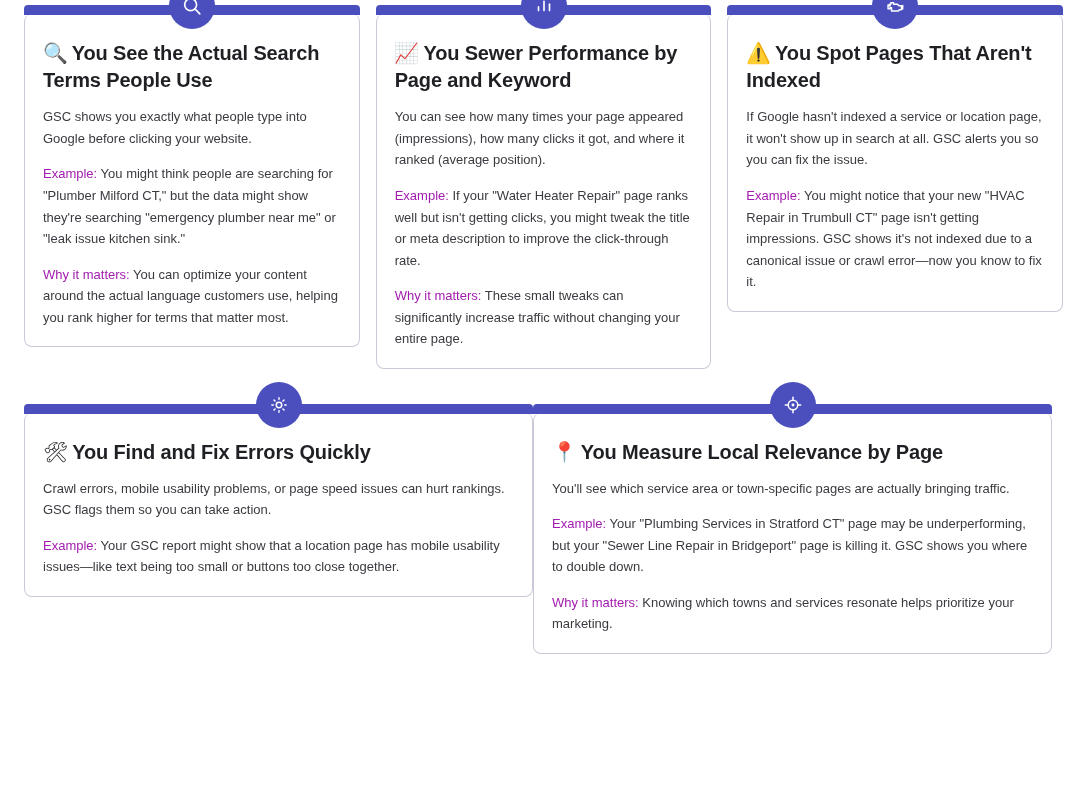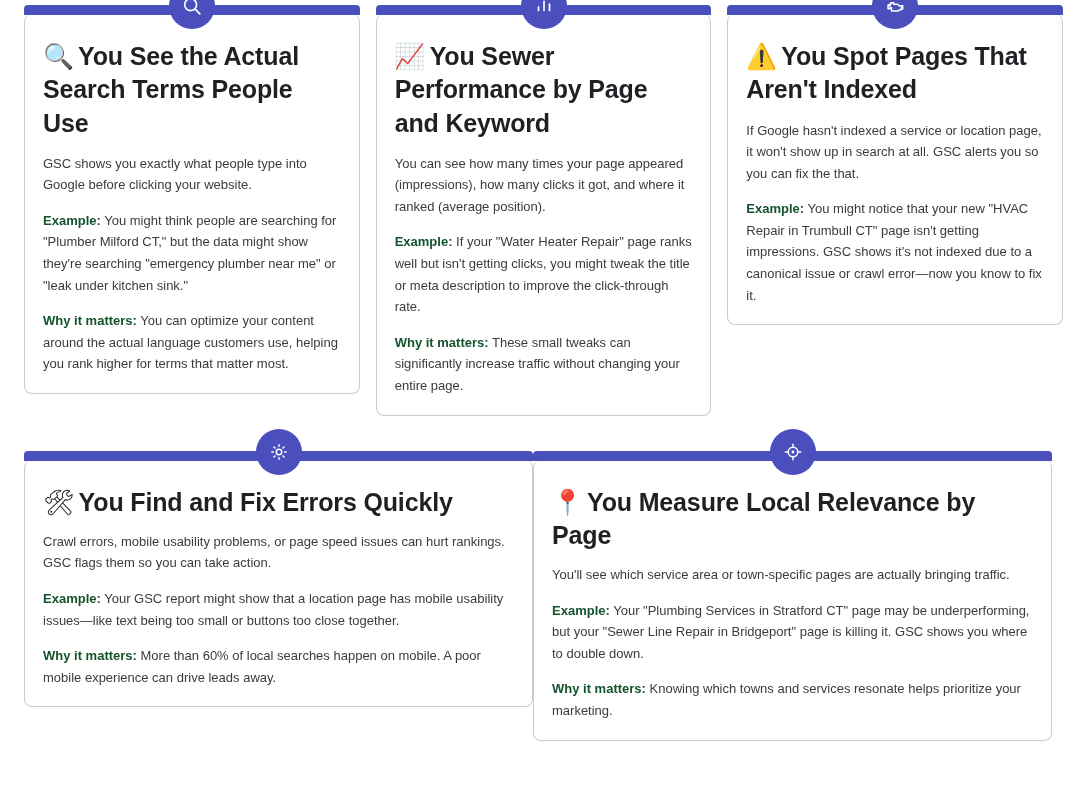--- a/index.html
+++ b/index.html
@@ -56,63 +56,63 @@
     justify-content: center;
     z-index: 2;
   }
   .card-badge svg { display: block; }
 
   .col3 { width: 337px; }
   .col2-a { width: 509px; }
   .col2-b { width: 519px; }
 
   .card-title {
-    font-size: 25px;
+    font-size: 20px;
     font-weight: bold;
     line-height: 1.33;
     color: #1f2024;
     margin: 0 0 13px 0;
     letter-spacing: -0.15px;
   }
   .card-title .emoji {
     font-family: "DejaVu Sans", sans-serif;
     font-weight: normal;
     margin-right: 4px;
   }
   .card p {
     font-size: 13px;
     line-height: 1.66;
     color: #3a3b40;
     margin: 0 0 14px 0;
   }
   .card p:last-child { margin-bottom: 0; }
   .card p b {
-    color: #14532d;
-    font-weight: bold;
+    color: #a21caf;
+    font-weight: normal;
   }
   .wide .card-title { margin-bottom: 12px; }
 </style>
 </head>
 <body>
 
 <div class="page">
 
   <div class="row row-top">
 
     <div class="card col3">
       <div class="card-top-accent"></div>
       <div class="card-badge">
         <svg width="22" height="22" viewBox="0 0 24 24" fill="none" stroke="#ffffff" stroke-width="1.8" stroke-linecap="round">
           <circle cx="10.5" cy="10.5" r="6.5"></circle>
           <line x1="15.5" y1="15.5" x2="20.5" y2="20.5"></line>
         </svg>
       </div>
       <h3 class="card-title"><span class="emoji">🔍</span><span>You See the Actual Search Terms People Use</span></h3>
       <p>GSC shows you exactly what people type into Google before clicking your website.</p>
-      <p><b>Example:</b><span> You might think people are searching for "Plumber Milford CT," but the data might show they're searching "emergency plumber near me" or "leak under kitchen sink."</span></p>
+      <p><b>Example:</b><span> You might think people are searching for "Plumber Milford CT," but the data might show they're searching "emergency plumber near me" or "leak issue kitchen sink."</span></p>
       <p><b>Why it matters:</b><span> You can optimize your content around the actual language customers use, helping you rank higher for terms that matter most.</span></p>
     </div>
 
     <div class="card col3">
       <div class="card-top-accent"></div>
       <div class="card-badge">
         <svg width="22" height="22" viewBox="0 0 24 24" fill="none" stroke="#ffffff" stroke-width="1.8" stroke-linecap="round">
           <line x1="6" y1="17" x2="6" y2="13"></line>
           <line x1="12" y1="17" x2="12" y2="7"></line>
           <line x1="18" y1="17" x2="18" y2="10"></line>
@@ -126,40 +126,39 @@
 
     <div class="card col3">
       <div class="card-top-accent"></div>
       <div class="card-badge">
         <svg width="22" height="22" viewBox="0 0 24 24" fill="none" stroke="#ffffff" stroke-width="1.6" stroke-linecap="round" stroke-linejoin="round">
           <path d="M6 10h1.5V8.4h3V10h4.2l1.6 1.8H19V16h-2.2l-1.2 1.4H8.2V14H6.6v1.1H4.4v-4.2h2.2V12H6z"></path>
           <line x1="20.4" y1="11.4" x2="20.4" y2="15.2"></line>
         </svg>
       </div>
       <h3 class="card-title"><span class="emoji">⚠️</span><span>You Spot Pages That Aren't Indexed</span></h3>
-      <p>If Google hasn't indexed a service or location page, it won't show up in search at all. GSC alerts you so you can fix the that.</p>
+      <p>If Google hasn't indexed a service or location page, it won't show up in search at all. GSC alerts you so you can fix the issue.</p>
       <p><b>Example:</b><span> You might notice that your new "HVAC Repair in Trumbull CT" page isn't getting impressions. GSC shows it's not indexed due to a canonical issue or crawl error—now you know to fix it.</span></p>
     </div>
 
   </div>
 
   <div class="row row-bottom">
 
     <div class="card col2-a wide">
       <div class="card-top-accent"></div>
       <div class="card-badge">
         <svg width="22" height="22" viewBox="0 0 24 24" fill="none" stroke="#ffffff" stroke-width="1.6" stroke-linecap="round" stroke-linejoin="round">
           <circle cx="12" cy="12" r="3"></circle>
           <path d="M12 4.2v1.6M12 18.2v1.6M4.2 12h1.6M18.2 12h1.6M6.5 6.5l1.15 1.15M16.35 16.35l1.15 1.15M17.5 6.5l-1.15 1.15M7.65 16.35L6.5 17.5"></path>
         </svg>
       </div>
       <h3 class="card-title"><span class="emoji">🛠</span><span>You Find and Fix Errors Quickly</span></h3>
       <p>Crawl errors, mobile usability problems, or page speed issues can hurt rankings. GSC flags them so you can take action.</p>
       <p><b>Example:</b><span> Your GSC report might show that a location page has mobile usability issues—like text being too small or buttons too close together.</span></p>
-      <p><b>Why it matters:</b><span> More than 60% of local searches happen on mobile. A poor mobile experience can drive leads away.</span></p>
     </div>
 
     <div class="card col2-b wide">
       <div class="card-top-accent"></div>
       <div class="card-badge">
         <svg width="22" height="22" viewBox="0 0 24 24" fill="none" stroke="#ffffff" stroke-width="1.6" stroke-linecap="round">
           <circle cx="12" cy="12" r="5.2"></circle>
           <circle cx="12" cy="12" r="1.6" fill="#ffffff" stroke="none"></circle>
           <line x1="12" y1="3.6" x2="12" y2="6.2"></line>
           <line x1="12" y1="17.8" x2="12" y2="20.4"></line>

